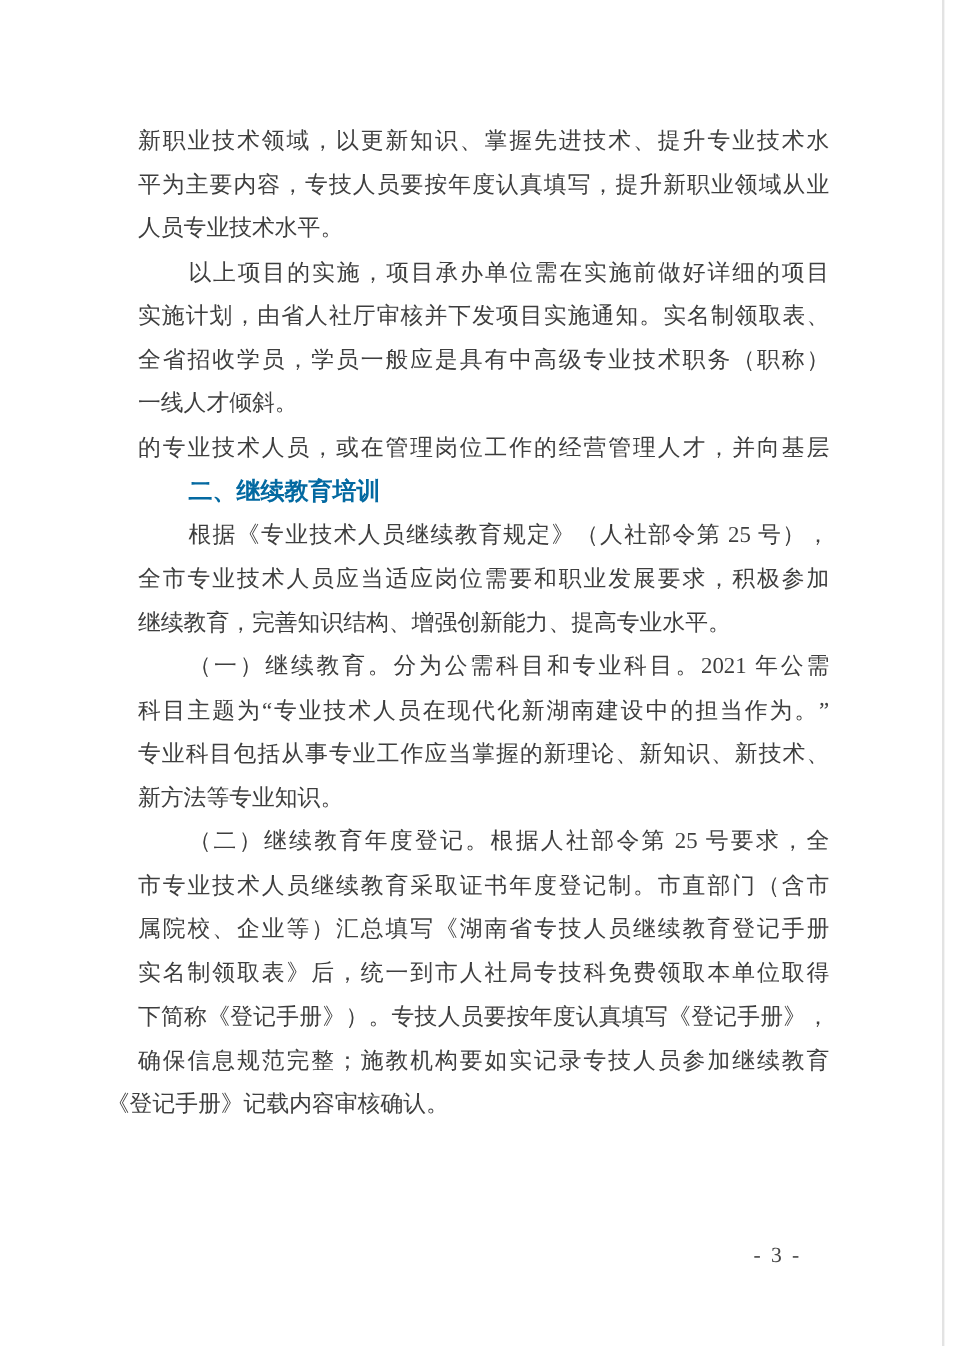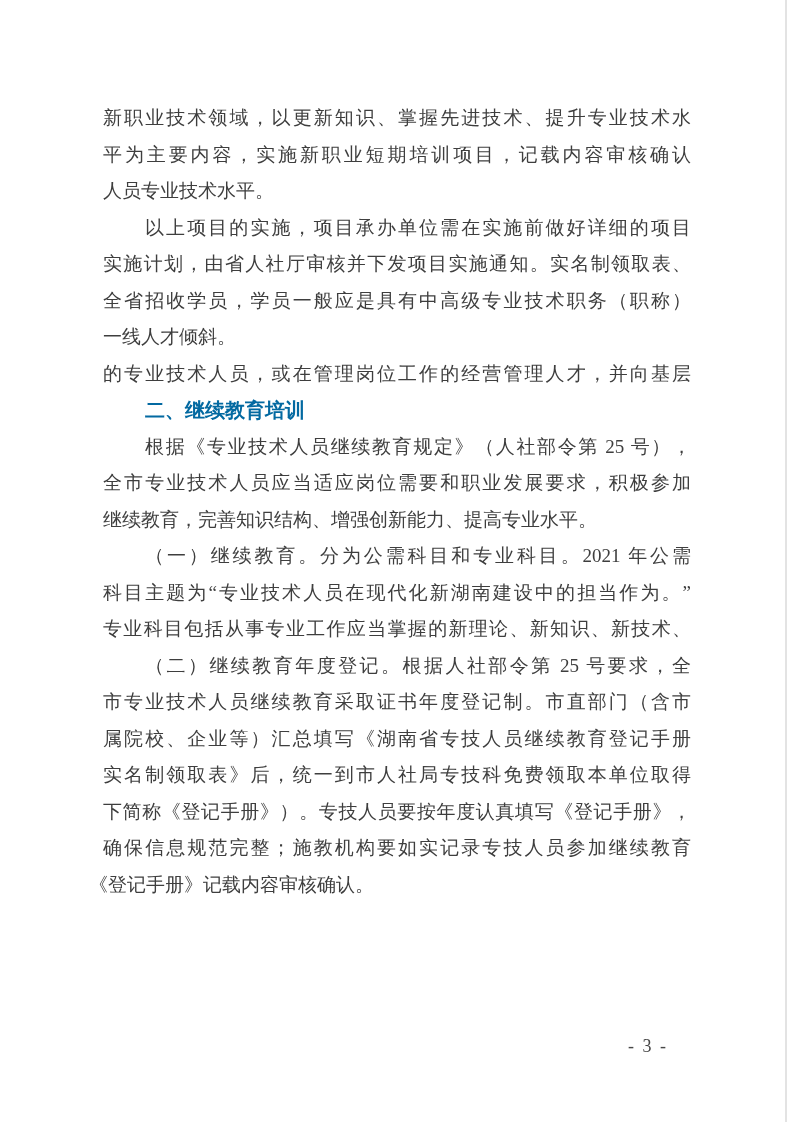--- a/index.html
+++ b/index.html
@@ -21,20 +21,21 @@
     left: 103px;
     top: 100px;
     width: 588px;
   }
   .line {
     height: 36.5px;
     line-height: 36.5px;
     font-size: 19px;
     white-space: nowrap;
     color: #3e3e3e;
+    margin-left: 12px;
   }
   
   .line.j {
     white-space: normal;
     text-align: justify;
     text-align-last: justify;
     text-justify: inter-character;
   }
   
   .line.end {
@@ -72,34 +73,35 @@
     height: 1122px;
     background: #e3e3e3;
   }
 </style>
 </head>
 <body>
 
 <div class="page">
   <div class="doc">
     <div class="line j">新职业技术领域，以更新知识、掌握先进技术、提升专业技术水</div>
-    <div class="line j">平为主要内容，实施新职业短期培训项目，记载内容审核确认</div>
+    <div class="line j">平为主要内容，专技人员要按年度认真填写，提升新职业领域从业</div>
     <div class="line end">人员专业技术水平。</div>
     <div class="line j ind">以上项目的实施，项目承办单位需在实施前做好详细的项目</div>
     <div class="line j">实施计划，由省人社厅审核并下发项目实施通知。实名制领取表、</div>
     <div class="line j">全省招收学员，学员一般应是具有中高级专业技术职务（职称）</div>
     <div class="line end">一线人才倾斜。</div>
     <div class="line j">的专业技术人员，或在管理岗位工作的经营管理人才，并向基层</div>
     <div class="line end ind heading">二、继续教育培训</div>
     <div class="line j ind">根据《专业技术人员继续教育规定》（人社部令第 25 号），</div>
     <div class="line j">全市专业技术人员应当适应岗位需要和职业发展要求，积极参加</div>
     <div class="line end">继续教育，完善知识结构、增强创新能力、提高专业水平。</div>
     <div class="line j ind">（一）继续教育。分为公需科目和专业科目。2021 年公需</div>
     <div class="line j">科目主题为“专业技术人员在现代化新湖南建设中的担当作为。”</div>
     <div class="line j">专业科目包括从事专业工作应当掌握的新理论、新知识、新技术、</div>
+    <div class="line end">新方法等专业知识。</div>
     <div class="line j ind">（二）继续教育年度登记。根据人社部令第 25 号要求，全</div>
     <div class="line j">市专业技术人员继续教育采取证书年度登记制。市直部门（含市</div>
     <div class="line j">属院校、企业等）汇总填写《湖南省专技人员继续教育登记手册</div>
     <div class="line j">实名制领取表》后，统一到市人社局专技科免费领取本单位取得</div>
     <div class="line j">下简称《登记手册》）。专技人员要按年度认真填写《登记手册》，</div>
     <div class="line j">确保信息规范完整；施教机构要如实记录专技人员参加继续教育</div>
     <div class="line end hang">《登记手册》记载内容审核确认。</div>
   </div>
 
   <div class="footer-page-number">- 3 -</div>

